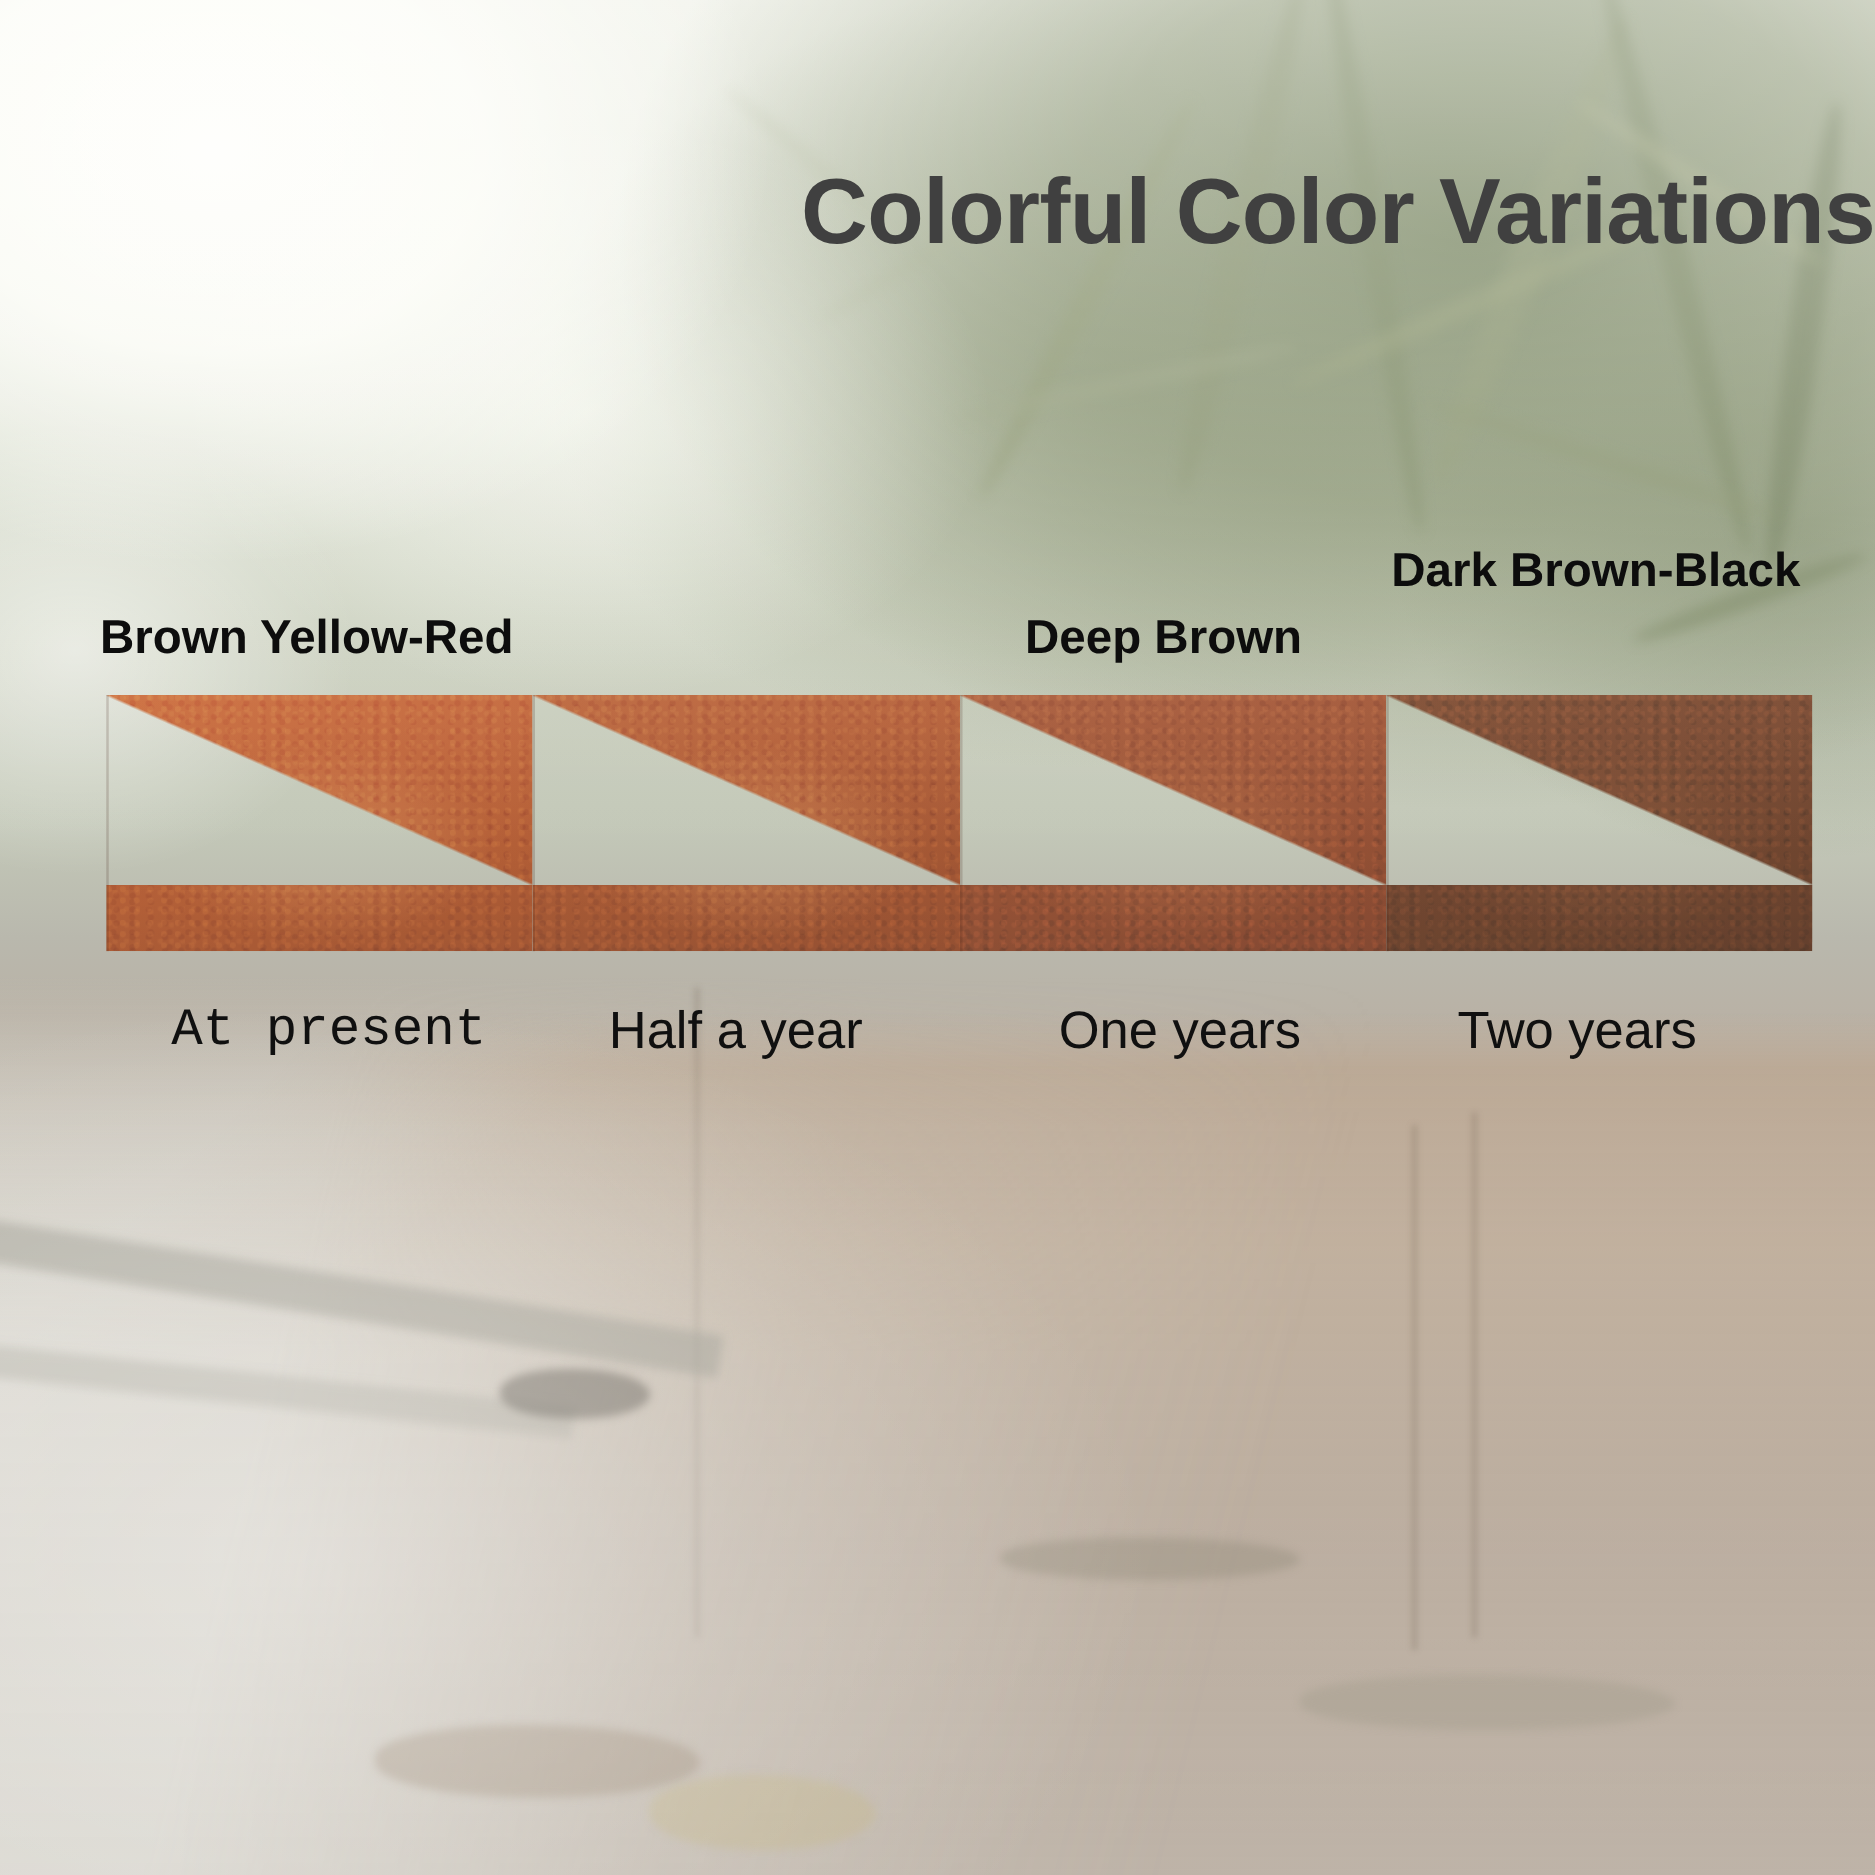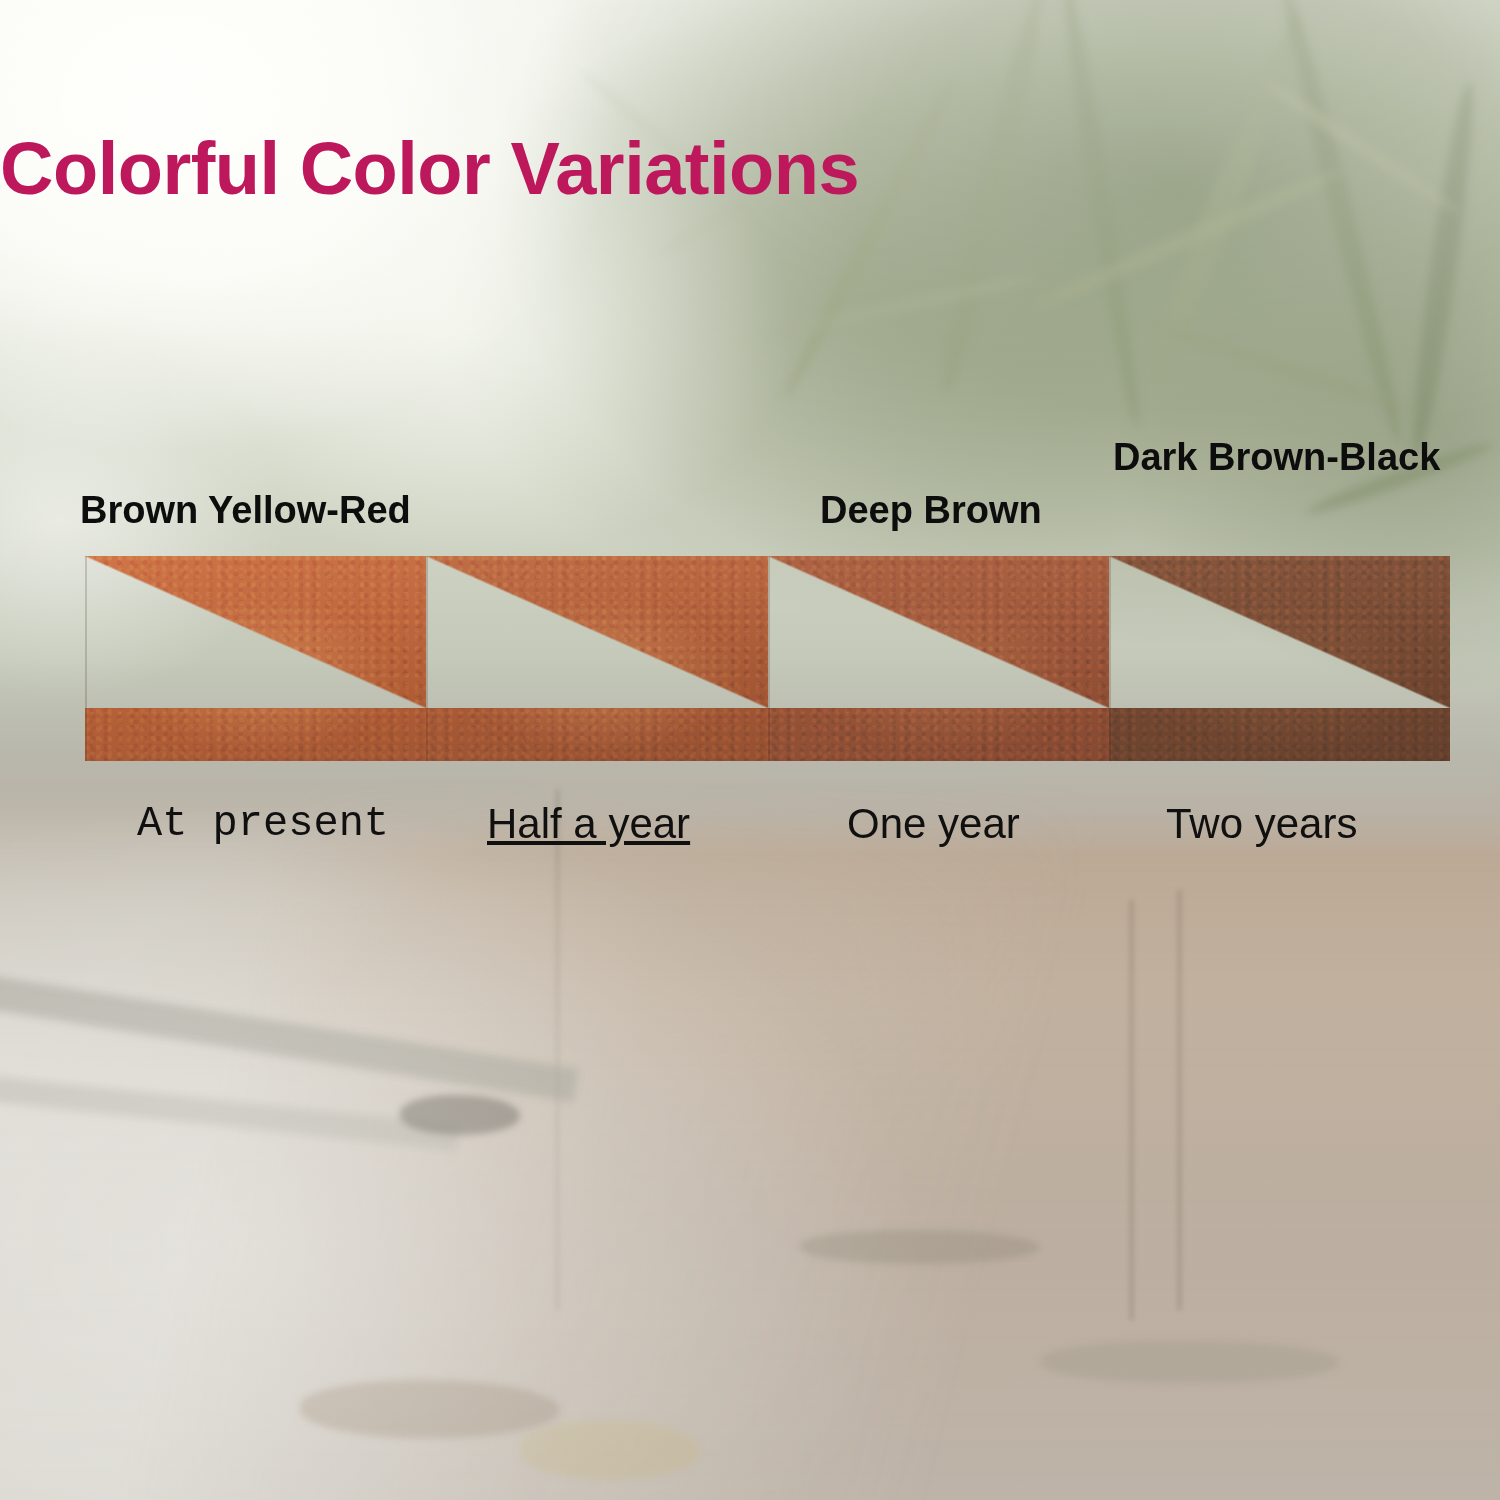--- a/index.html
+++ b/index.html
@@ -66,22 +66,22 @@
   .kerb{position:absolute;filter:blur(4px);}
   .debris{position:absolute;border-radius:46% 54% 50% 50%;filter:blur(3.5px);}
   .bg-haze{
     background:
       linear-gradient(to bottom, rgba(255,255,255,.34) 0%, rgba(255,255,255,.10) 28%, rgba(255,255,255,0) 46%),
       radial-gradient(ellipse 900px 600px at 250px 1250px, rgba(255,255,255,.30) 0%, rgba(255,255,255,0) 75%);
   }
 
   
   .title{
-    position:absolute;left:0;right:0;top:126px;text-align:left;
-    font-size:74px;font-weight:700;color:#be185d;letter-spacing:-.5px;
+    position:absolute;left:0;right:0;top:126px;text-align:right;
+    font-size:74px;font-weight:700;color:#404040;letter-spacing:-.5px;
     font-family:"Liberation Sans","DejaVu Sans",sans-serif;
     white-space:nowrap;
   }
 
   
   .strip{position:absolute;left:85px;top:556px;width:1365px;height:205px;display:flex;}
   .panel{position:relative;flex:1 1 0;height:100%;}
   .panel-body{
     position:absolute;left:0;right:0;top:0;height:205px;
     -webkit-mask-image:var(--tooth), linear-gradient(#000,#000);
@@ -212,17 +212,17 @@
         <div class="panel-sheen" style="background:radial-gradient(ellipse 190px 110px at 52% 58%, rgba(230,150,90,.12) 0%, rgba(230,150,90,0) 72%),linear-gradient(to bottom, rgba(255,255,255,.03) 0%, rgba(0,0,0,.08) 62%, rgba(0,0,0,.14) 100%);"></div>
         <div class="panel-tex"></div>
         <div class="panel-veil"></div>
       </div>
       <div class="panel-seam"></div>
     </div>
 
   </div>
 
   <div class="tlabel" style="left:137px;font-family:Liberation Mono, monospace;">At present</div>
-  <div class="tlabel" style="left:487px;text-decoration:underline;">Half a year</div>
-  <div class="tlabel" style="left:847px;">One year</div>
+  <div class="tlabel" style="left:487px;">Half a year</div>
+  <div class="tlabel" style="left:847px;">One years</div>
   <div class="tlabel" style="left:1166px;text-align:right;">Two years</div>
 
 </div>
 
 </body></html>

